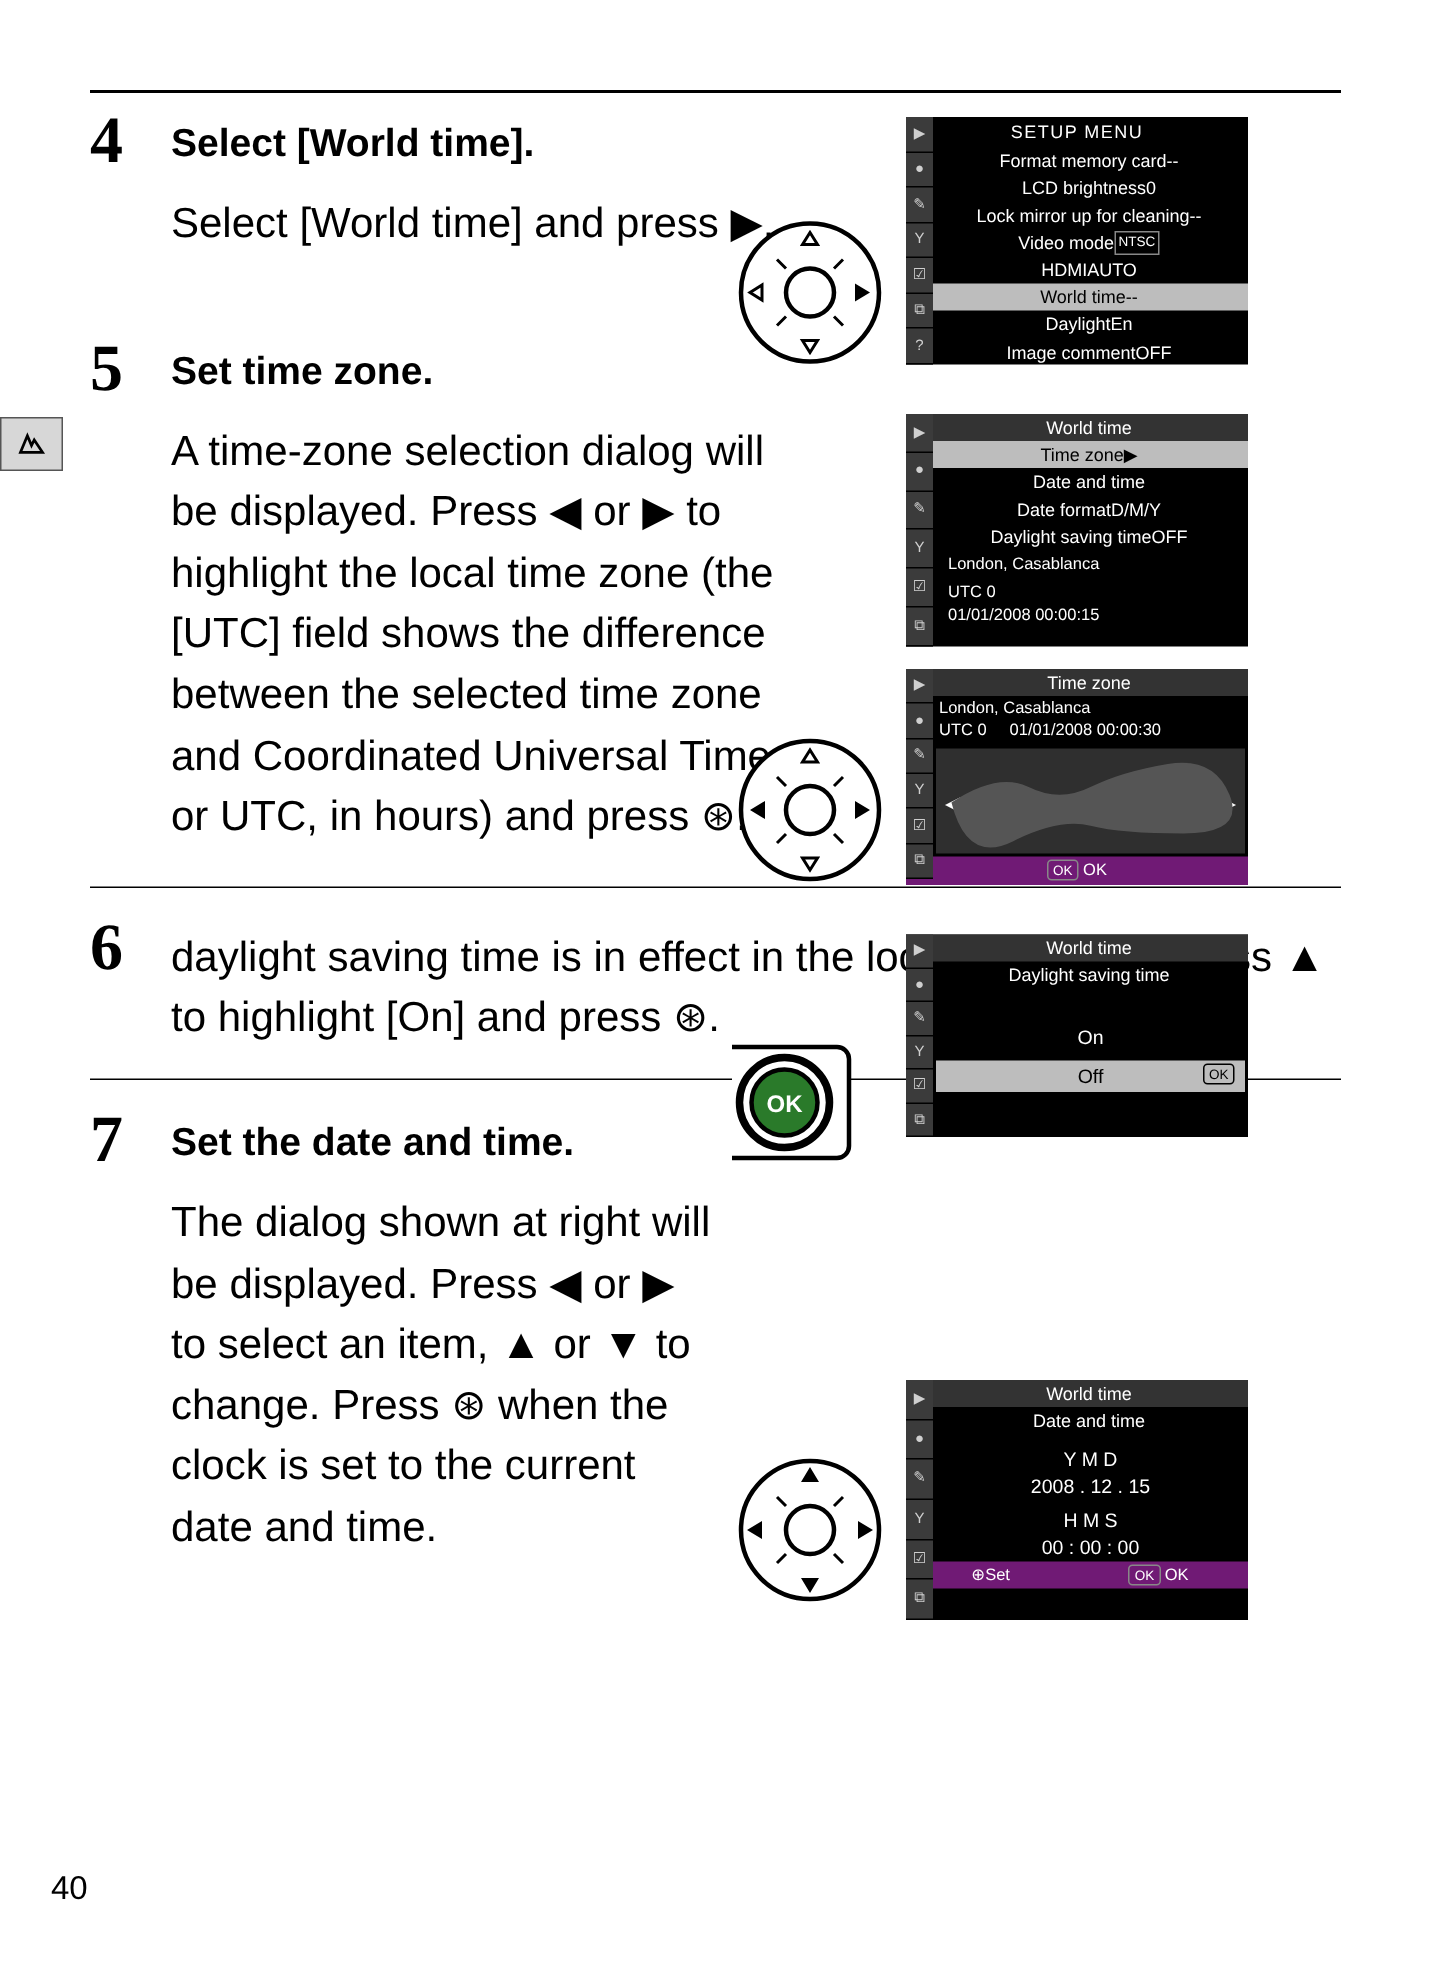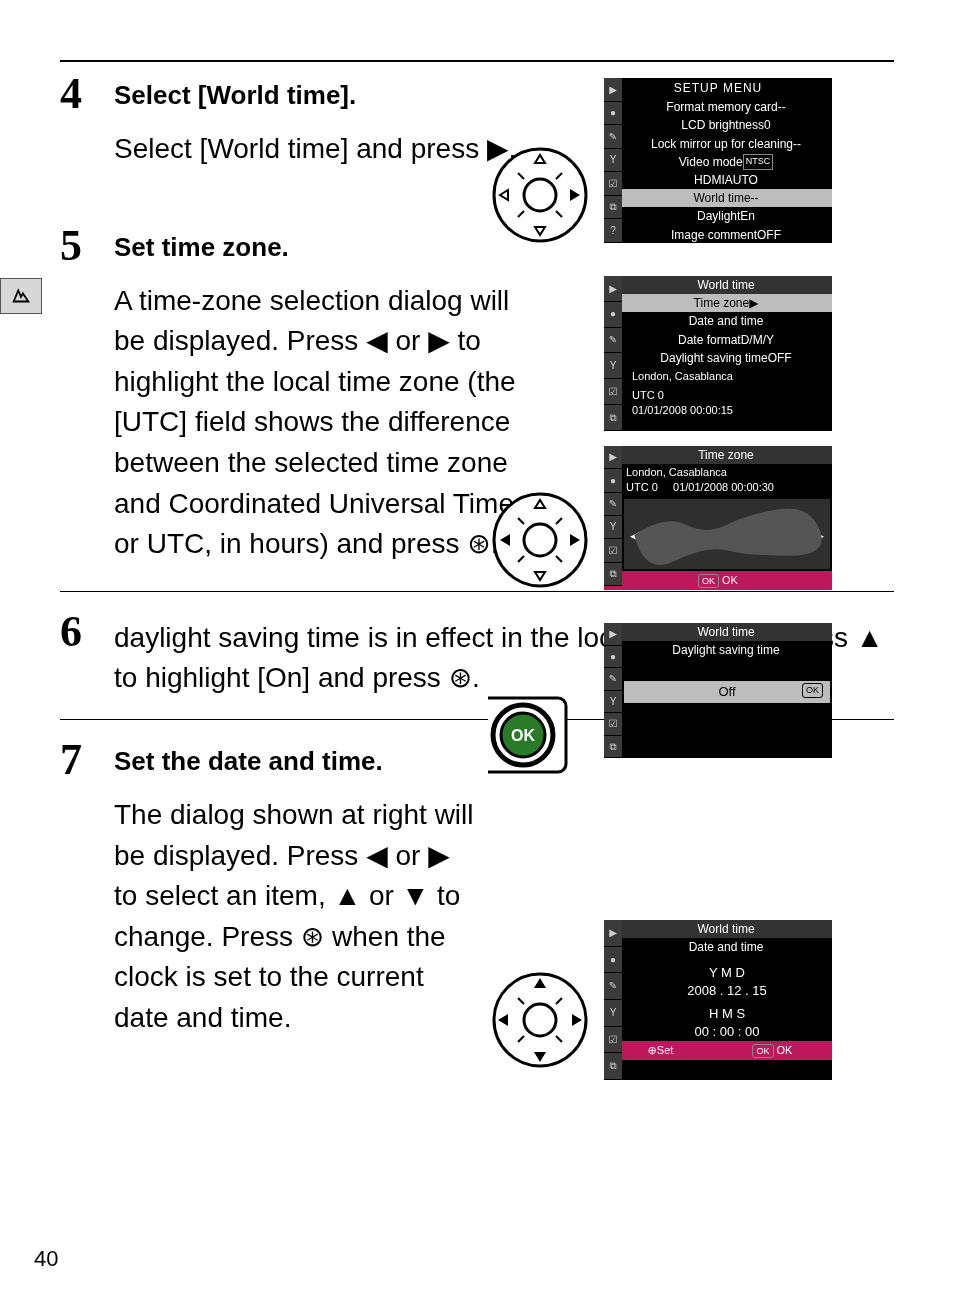--- a/index.html
+++ b/index.html
@@ -16,21 +16,21 @@
   .tab-icon svg{width:22px;height:22px}
   .pgnum{position:absolute;left:34px;bottom:42px;font-size:22px}
 
   
   .lcd{position:absolute;background:#000;color:#fff;font-family:Arial,sans-serif;font-size:13px;line-height:1.35}
   .lcd .hdr{background:#000;text-align:center;font-size:12px;letter-spacing:1px;padding:2px 0}
   .lcd .row{display:flex;justify-content:center;padding:1px 6px 1px 22px;font-size:12px}
   .lcd .row.hi{background:#bdbdbd;color:#000}
   .lcd .side{position:absolute;left:0;top:0;bottom:0;width:18px;background:#3b3b3b;display:flex;flex-direction:column}
   .lcd .side span{flex:1;display:flex;align-items:center;justify-content:center;font-size:10px;color:#cfcfcf;border-bottom:1px solid #000}
-  .lcd .foot{background:#be185d;text-align:center;font-size:11px;padding:2px 0}
+  .lcd .foot{background:#701a75;text-align:center;font-size:11px;padding:2px 0}
   .worldmap{height:70px;background:#2f2f2f;margin:2px 2px 2px 20px;position:relative;overflow:hidden}
   .ok-badge{border:1px solid #888;border-radius:3px;padding:0 3px;font-size:9px;display:inline-block;margin-right:3px}
 
   
   .dpad{position:absolute;width:100px;height:100px}
   .dpad svg{width:100%;height:100%}
   .okbtn{position:absolute;width:110px;height:110px}
 </style>
 </head>
 <body>
@@ -205,20 +205,21 @@
       </div>
     <div class="row" style="background:#333">
         <span>World time</span>
         <span></span>
       </div>
     <div class="row">
         <span>Daylight saving time</span>
         <span></span>
       </div>
     <div style="height:20px"></div>
+    <div style="text-align:center;padding:4px 0;margin-left:18px">On</div>
     <div style="background:#bdbdbd;color:#000;margin:2px 2px 2px 20px;text-align:center;position:relative;padding:2px 0">
       <span>Off</span>
       <span class="ok-badge" style="position:absolute;right:4px;top:2px;color:#000;border-color:#000">OK</span>
     </div>
   </div>
 
   <div class="okbtn" style="left:468px;top:680px">
     <svg viewBox="0 0 110 110">
       <path d="M20 18h70a8 8 0 018 8v58a8 8 0 01-8 8H20" fill="#fff" stroke="#000" stroke-width="3"></path>
       <circle cx="55" cy="55" r="30" fill="#fff" stroke="#000" stroke-width="5"></circle>

